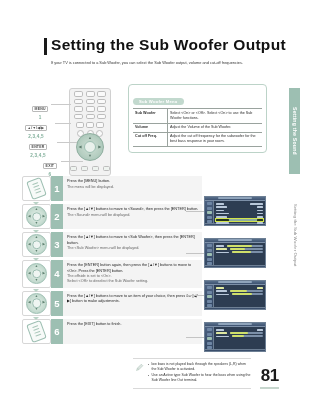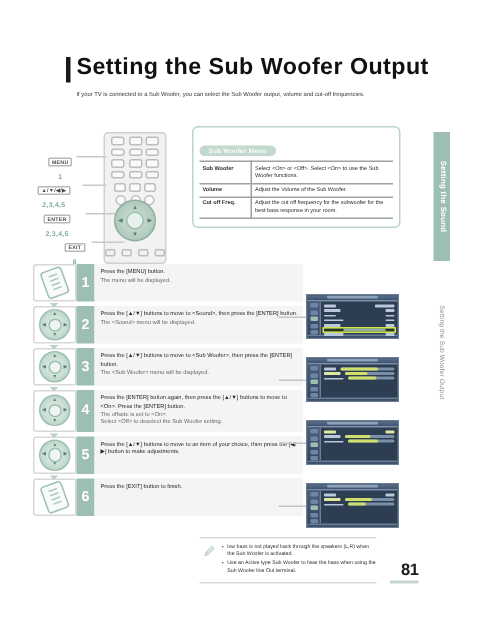--- a/index.html
+++ b/index.html
@@ -171,21 +171,21 @@
     padding:3px 0 3px 0;display:flex;gap:3px;
   }
   .note-ico{width:12px;flex:0 0 auto;display:flex;align-items:flex-start;justify-content:center;padding-top:1px;}
   .note ul{margin:0;padding:0;list-style:none;flex:1;}
   .note li{font-size:3.5px;line-height:5px;color:#2e2e2e;padding-left:3.5px;position:relative;margin-bottom:1.4px;}
   .note li::before{content:"\25AA";position:absolute;left:0;top:-0.2px;font-size:3px;color:#2e2e2e;}
 
   
   .pageno{
     position:absolute;right:21px;bottom:24px;text-align:right;
-    font-size:11px;font-weight:bold;color:#1a1a1a;letter-spacing:-0.3px;
+    font-size:17px;font-weight:bold;color:#1a1a1a;letter-spacing:-0.3px;
   }
   .pageno .rule{width:19px;height:2px;background:#c6d6cd;margin-top:1px;margin-left:auto;}
 </style>
 </head>
 <body>
 
 <div class="page">
 
   <div class="title-wrap">
     <div class="title-bar"></div>

